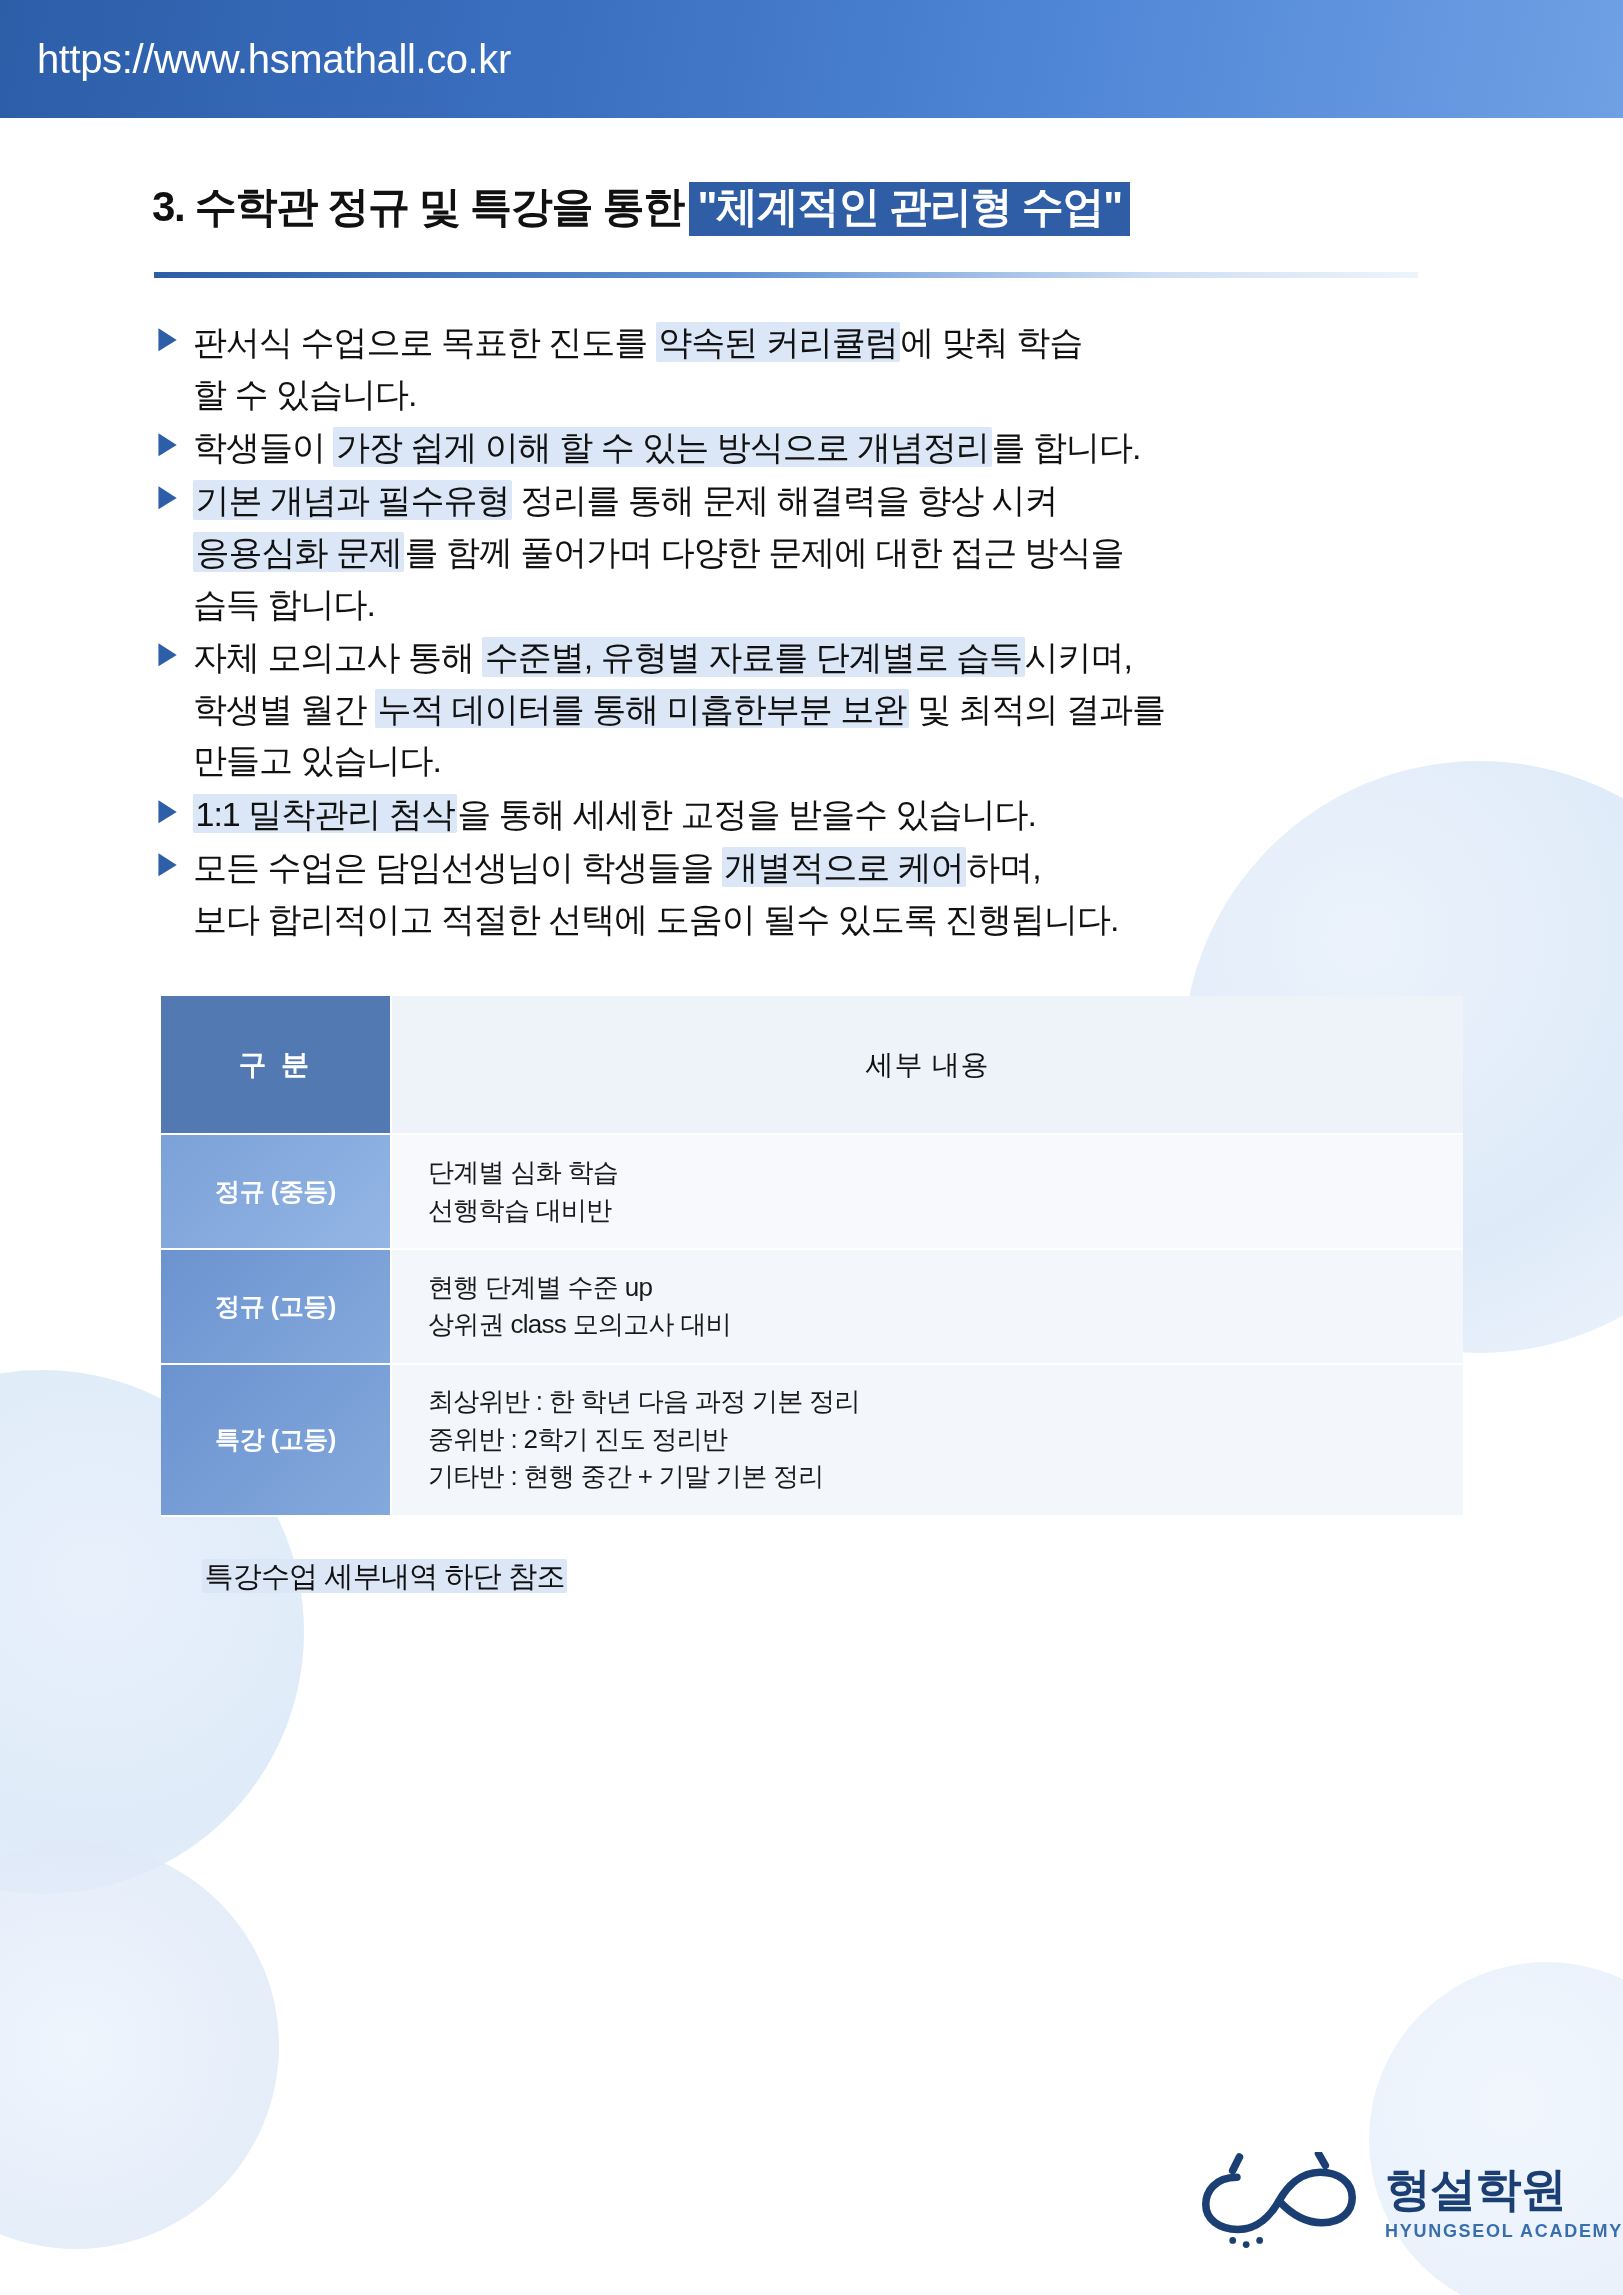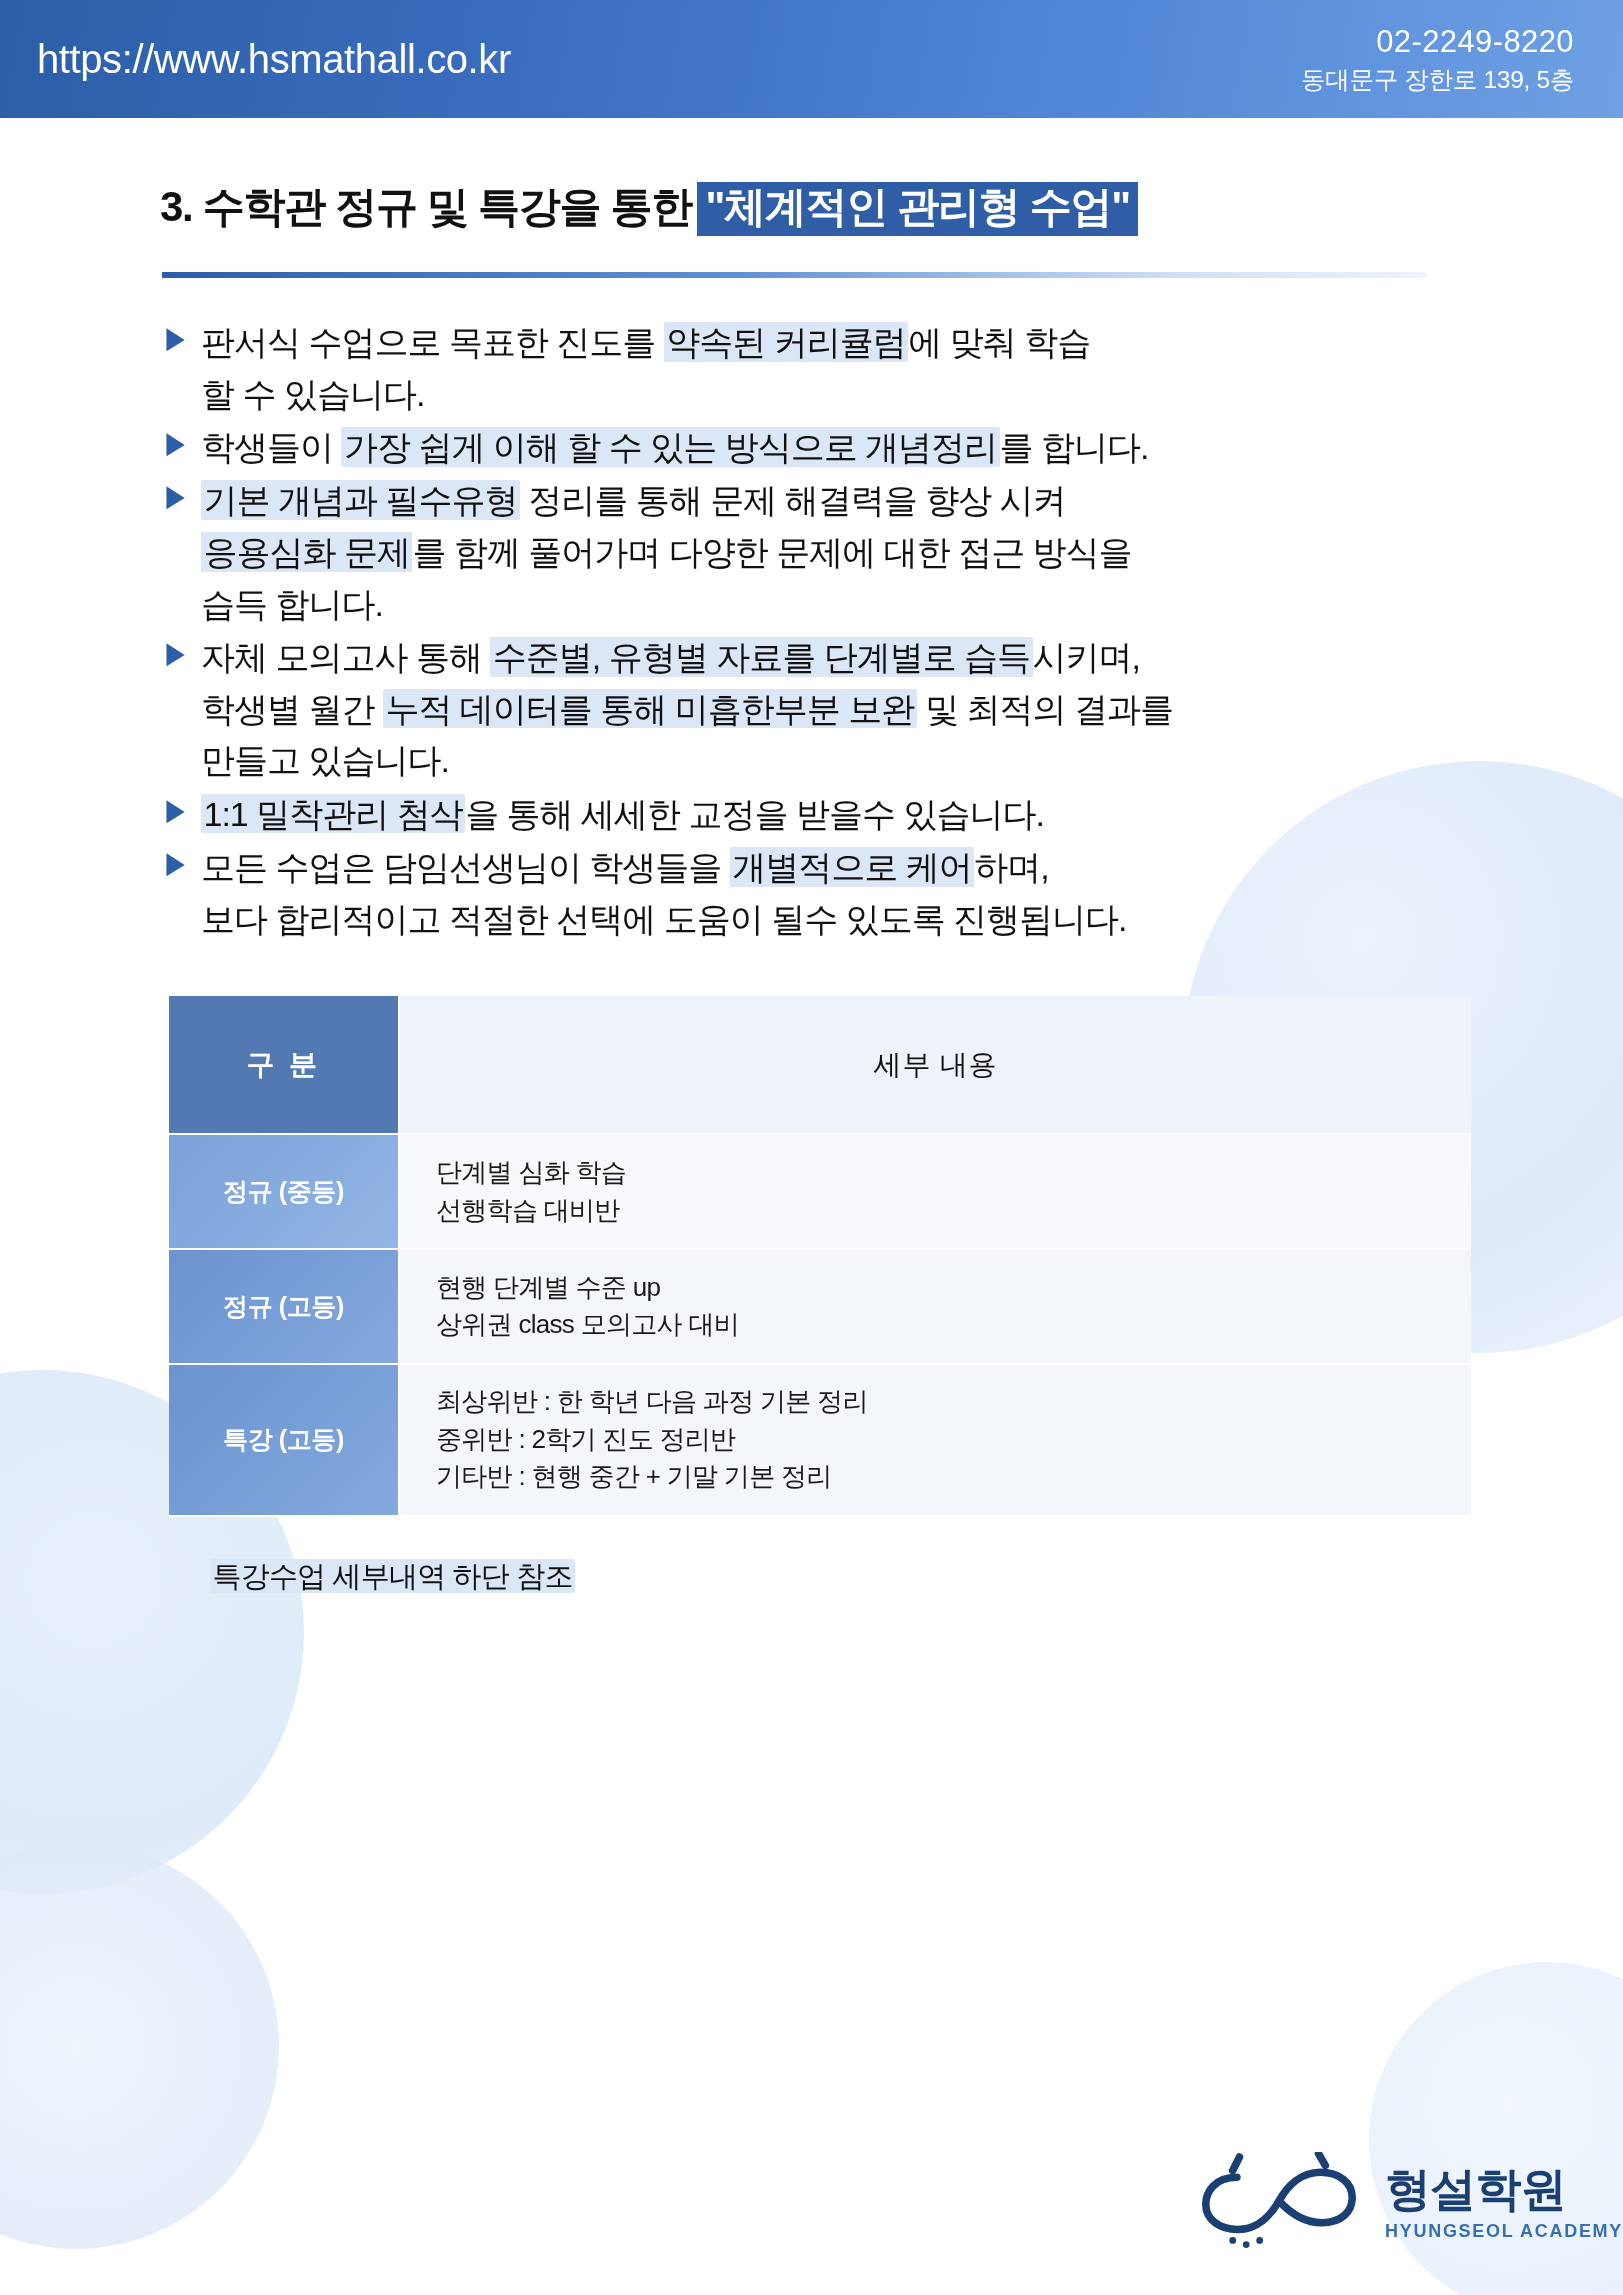--- a/index.html
+++ b/index.html
@@ -86,21 +86,21 @@
   .header-addr {
     font-size: 24.5px;
     margin-top: 3.4px;
     letter-spacing: -0.3px;
   }
 
   
   .content {
     position: relative;
     z-index: 2;
-    padding: 0 0 0 8px;
+    padding: 0 0 0 0;
   }
 
   
   .title-row {
     margin: 61px 0 0 152px;
     display: flex;
     align-items: baseline;
     font-size: 42px;
     font-weight: bold;
     letter-spacing: -1.3px;
@@ -255,24 +255,20 @@
 </head>
 <body>
 
 <div class="blob blob-right-top"></div>
 <div class="blob blob-left-mid"></div>
 <div class="blob blob-left-bottom"></div>
 <div class="blob blob-right-bottom"></div>
 
 <div class="header">
   <div class="header-url">https://www.hsmathall.co.kr</div>
-  <div class="header-right">
-    <div class="header-phone">02-2249-8220</div>
-    <div class="header-addr">동대문구 장한로 139, 5층</div>
-  </div>
 </div>
 
 <div class="content">
 
   <div class="title-row">
     <span>3. 수학관 정규 및 특강을 통한</span>
     <span class="title-highlight">"체계적인 관리형 수업"</span>
   </div>
 
   <div class="title-rule"></div>

